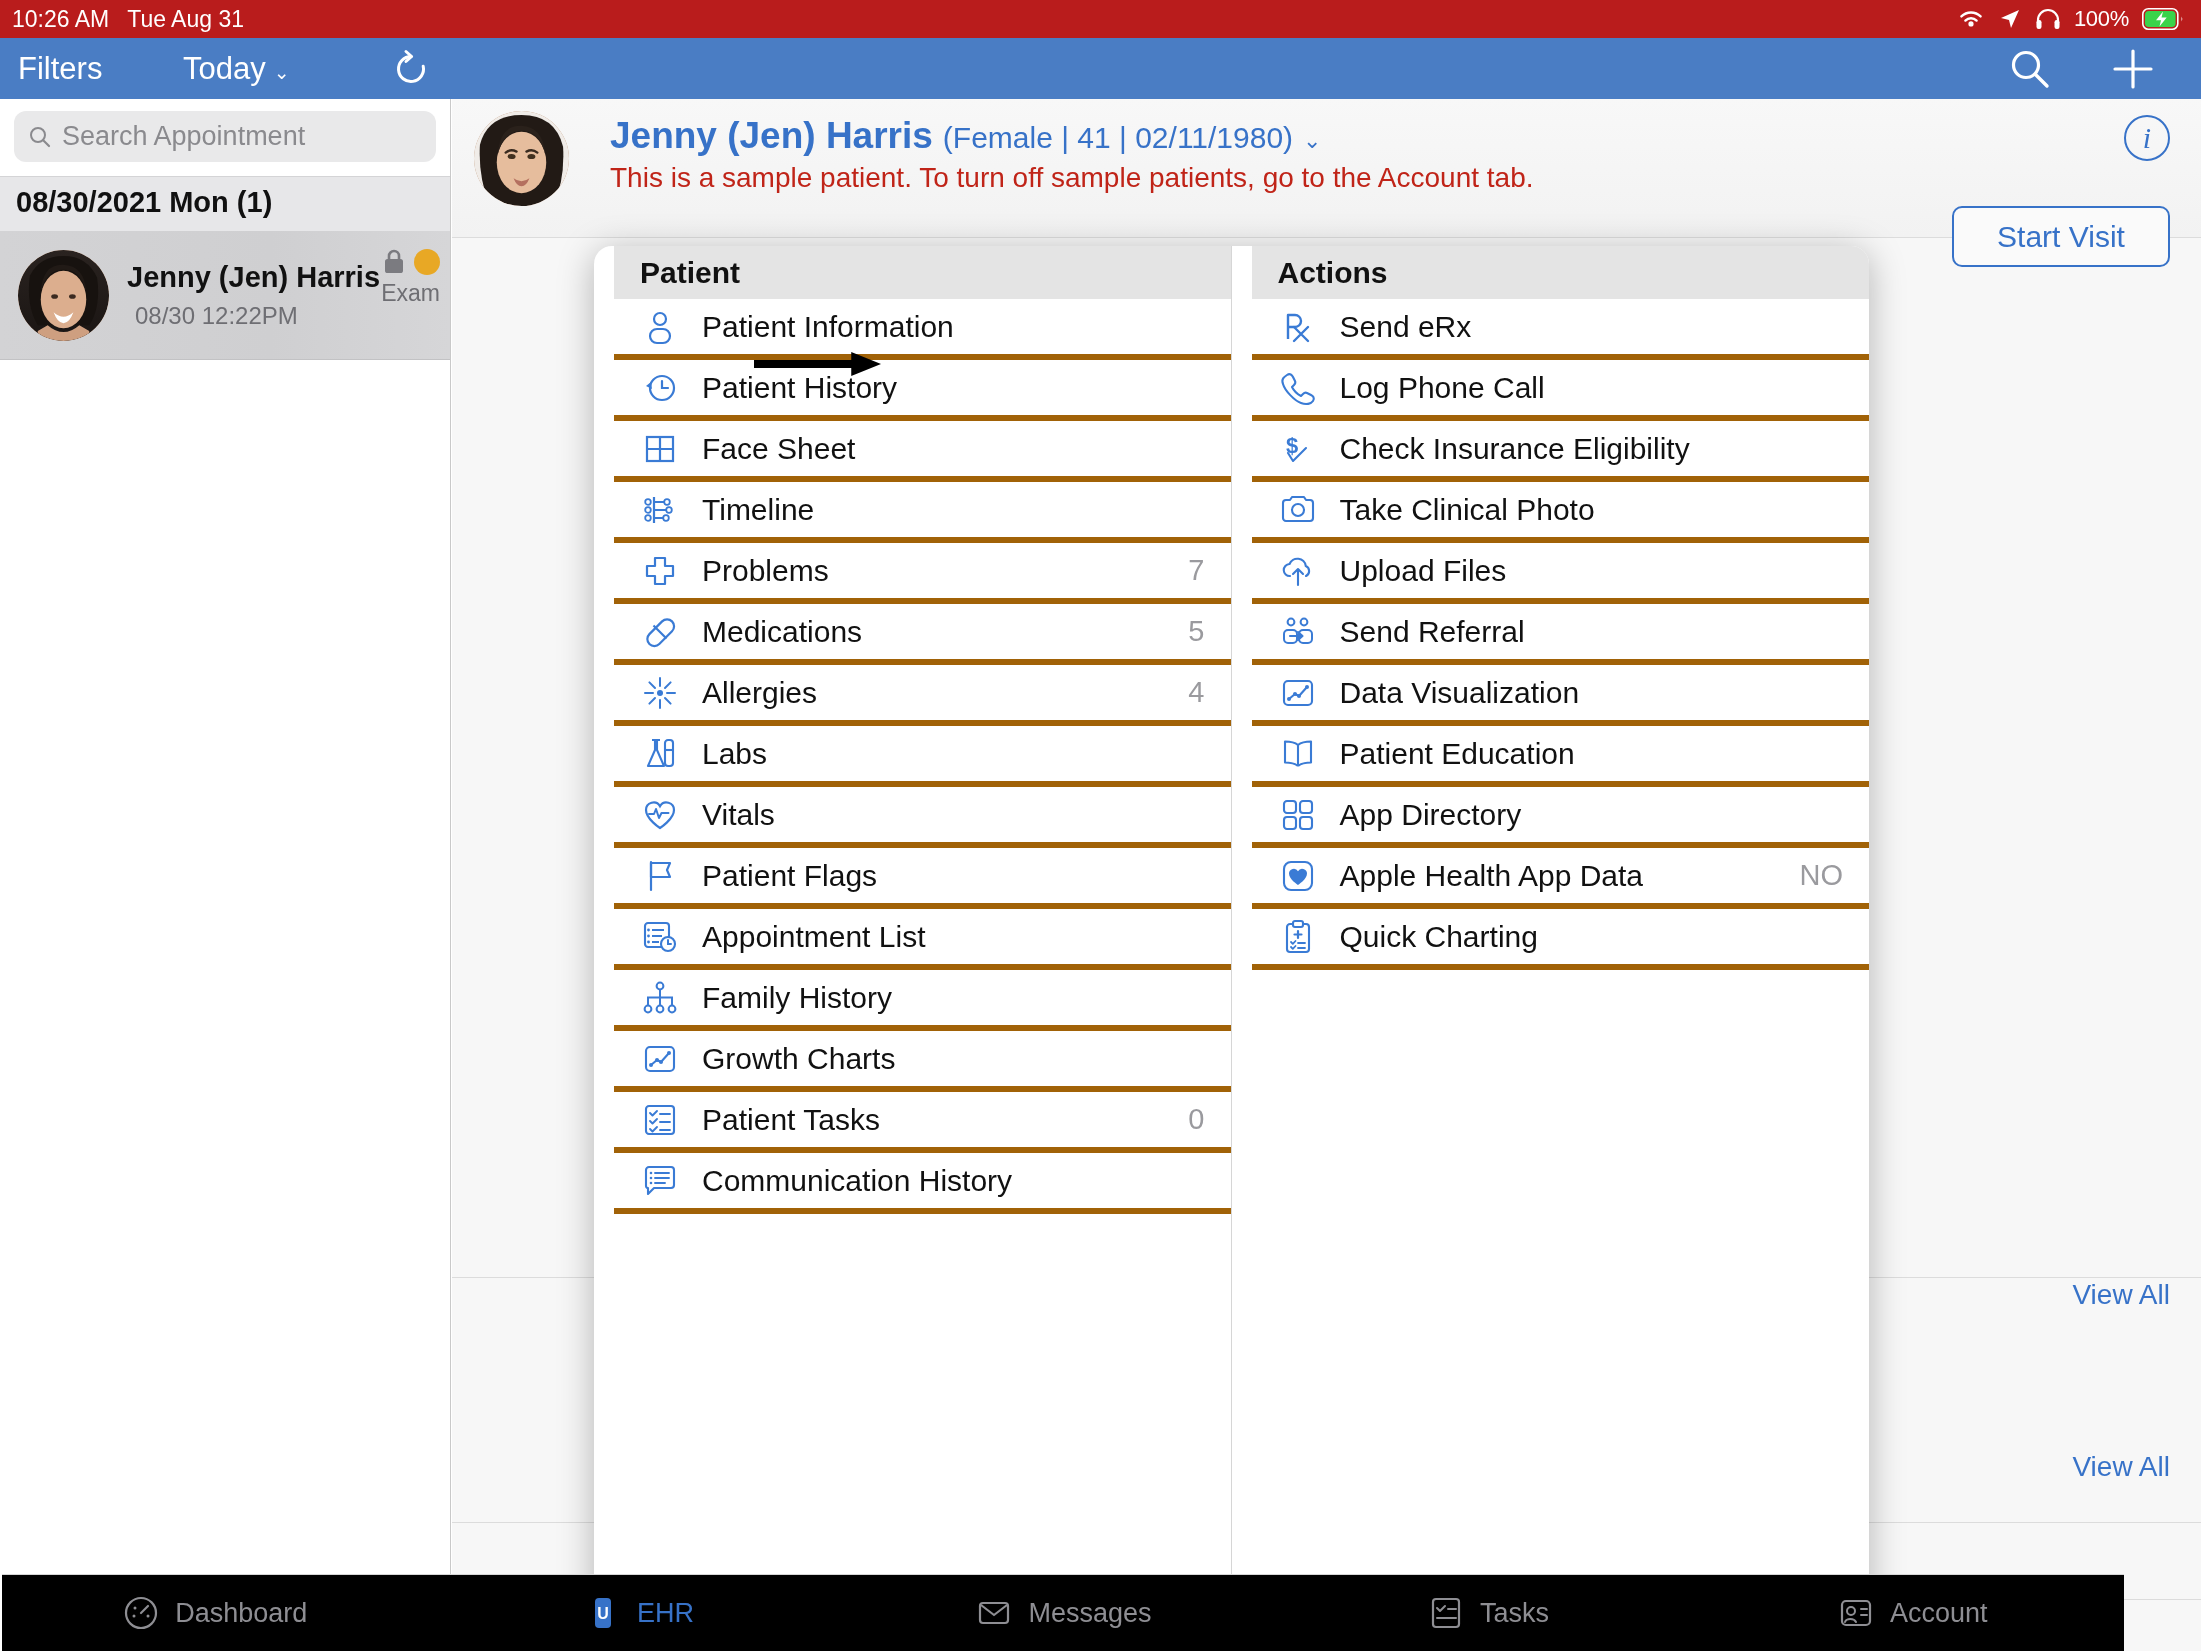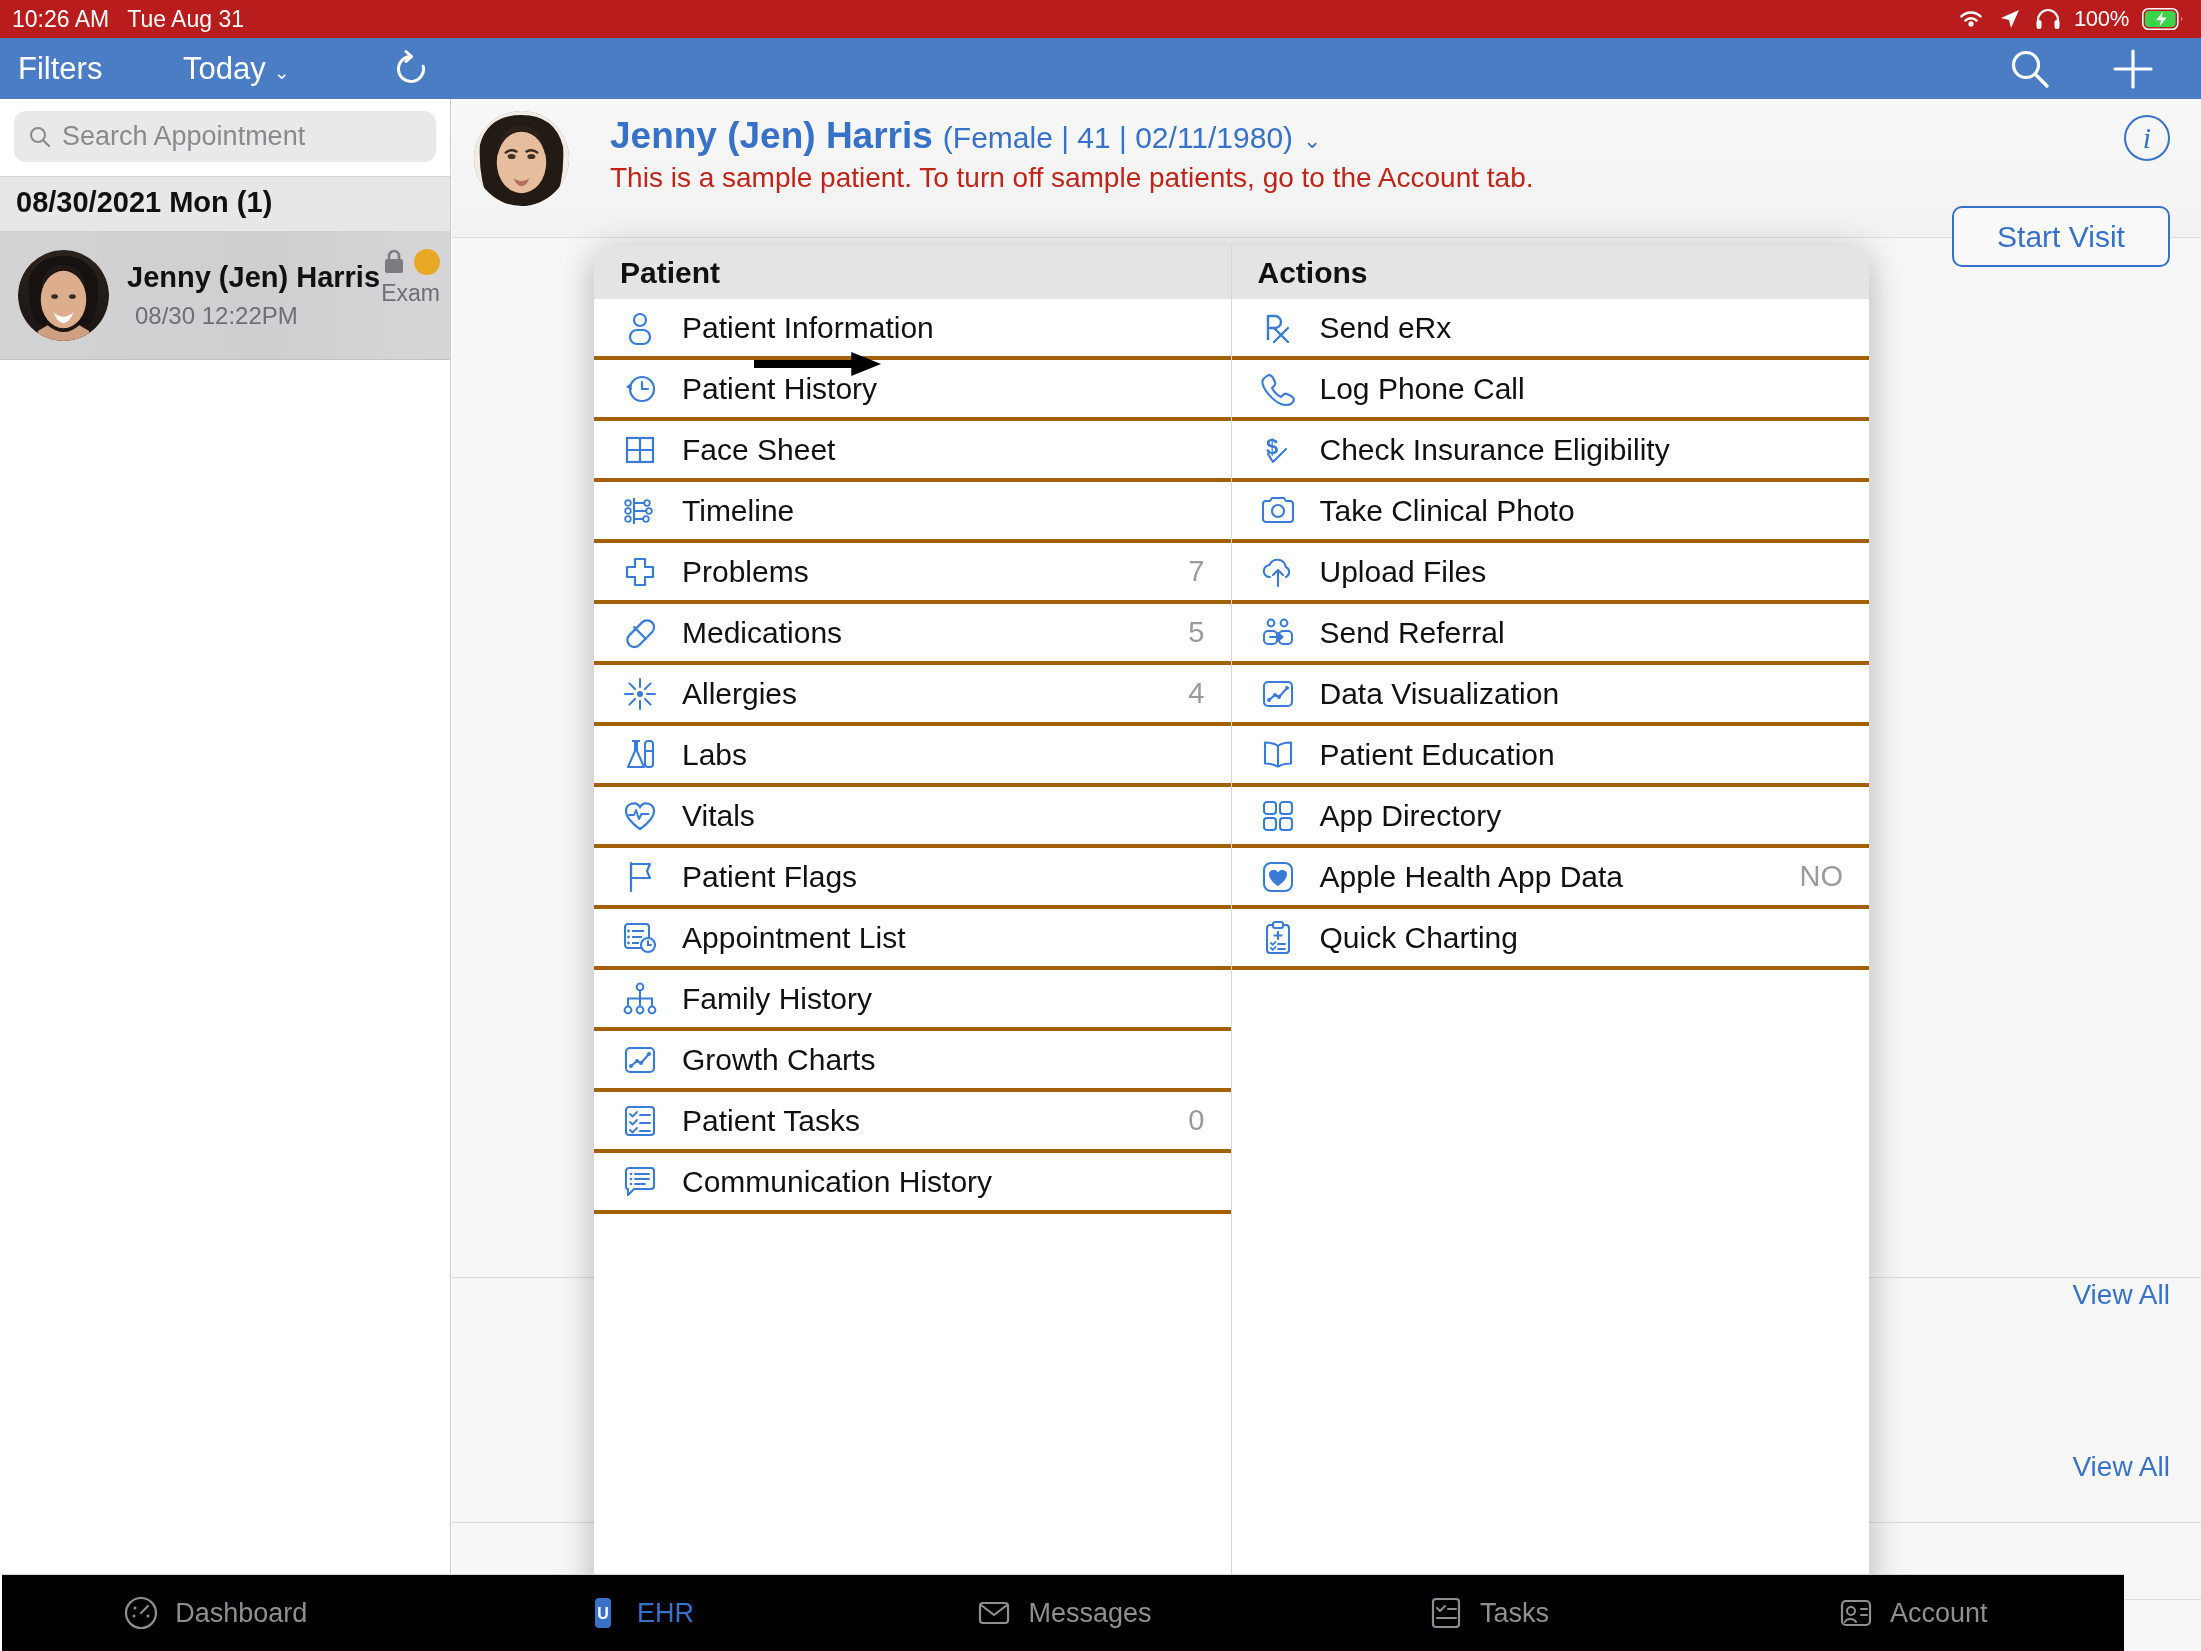--- a/index.html
+++ b/index.html
@@ -134,32 +134,32 @@
   .sep-line { position: absolute; left: 0; right: 0; height: 1px; background: #dcdcdc; }
 
   
   .popup {
     position: absolute; left: 594px; top: 246px;
     width: 1275px; height: 1378px;
     background: #ffffff; border-radius: 18px;
     box-shadow: 0 6px 36px rgba(0,0,0,0.28);
     overflow: hidden; display: flex;
   }
-  .popcol { width: 638px; position: relative; }
+  .popcol { width: 638px; position: relative; padding-left: 20px; }
   .popcol.left { border-right: 1px solid #d6d6d6; }
   .pophdr {
     height: 53px; background: #e4e4e4;
     display: flex; align-items: center; padding-left: 26px;
     font-size: 30px; font-weight: bold; color: #111;
   }
   .poplist { }
   .popitem {
     height: 61px; display: flex; align-items: center;
     padding: 0 26px 0 26px; gap: 22px;
-    border-bottom: 4px solid #a16207; position: relative;
+    border-bottom: 6px solid #a16207; position: relative;
   }
   .popitem .pi-icon {
     width: 40px; height: 40px; flex: 0 0 auto;
     display: flex; align-items: center; justify-content: center;
   }
   .popitem .pi-label { font-size: 30px; color: #111; flex: 1 1 auto; }
   .popitem .pi-count { font-size: 29px; color: #9a9a9e; }
   .popcol.left .popitem:first-child,
   .popcol.right .popitem:first-child { }
   .popcol.right .popitem:last-of-type { }

